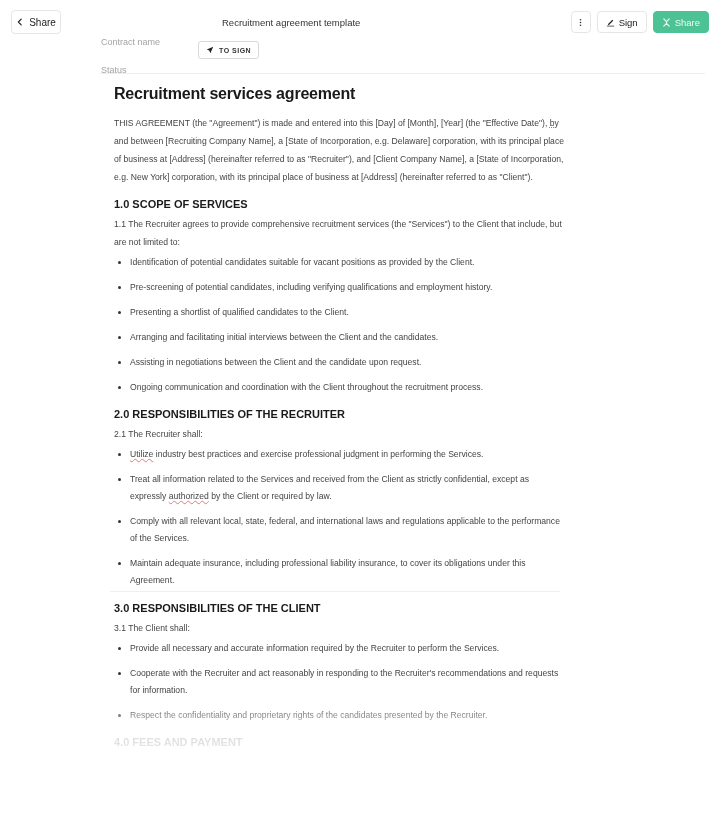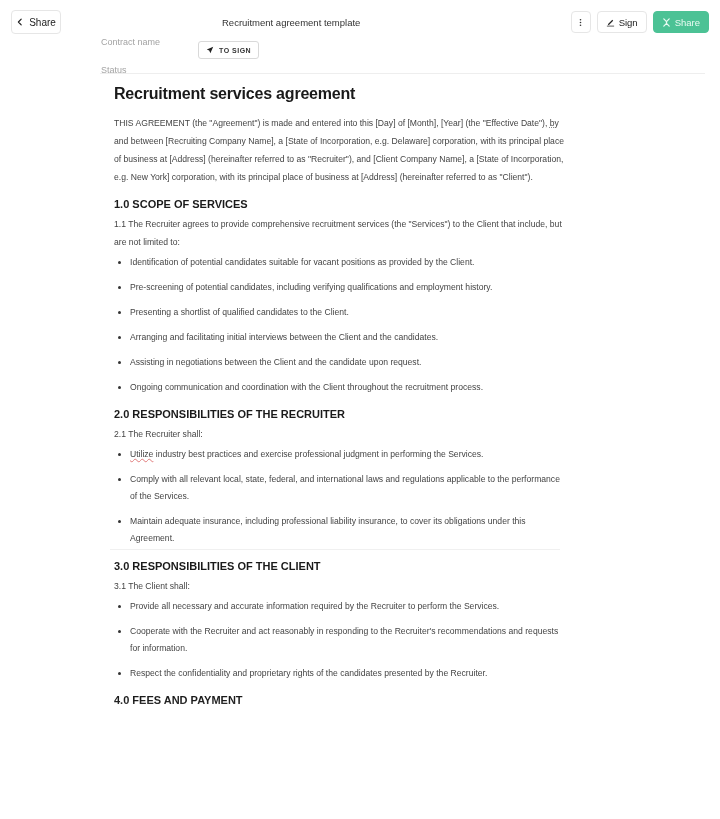--- a/index.html
+++ b/index.html
@@ -113,20 +113,21 @@
     <li>Presenting a shortlist of qualified candidates to the Client.</li>
     <li>Arranging and facilitating initial interviews between the Client and the candidates.</li>
     <li>Assisting in negotiations between the Client and the candidate upon request.</li>
     <li style="margin-bottom:2px;">Ongoing communication and coordination with the Client throughout the recruitment process.</li>
   </ul>
 
   <h2>2.0 RESPONSIBILITIES OF THE RECRUITER</h2>
   <p>2.1 The Recruiter shall:</p>
   <ul>
     <li><span class="squiggle">Utilize</span><span> industry best practices and exercise professional judgment in performing the Services.</span></li>
+    <li><span>Treat all information related to the Services and received from the Client as strictly confidential, except as expressly </span><span class="squiggle">authorized</span><span> by the Client or required by law.</span></li>
     <li>Comply with all relevant local, state, federal, and international laws and regulations applicable to the performance of the Services.</li>
     <li style="margin-bottom:2px;">Maintain adequate insurance, including professional liability insurance, to cover its obligations under this Agreement.</li>
   </ul>
   <div class="page-break"></div>
 
   <h2 style="margin-top:0;">3.0 RESPONSIBILITIES OF THE CLIENT</h2>
   <p>3.1 The Client shall:</p>
   <ul>
     <li>Provide all necessary and accurate information required by the Recruiter to perform the Services.</li>
     <li>Cooperate with the Recruiter and act reasonably in responding to the Recruiter's recommendations and requests for information.</li>

